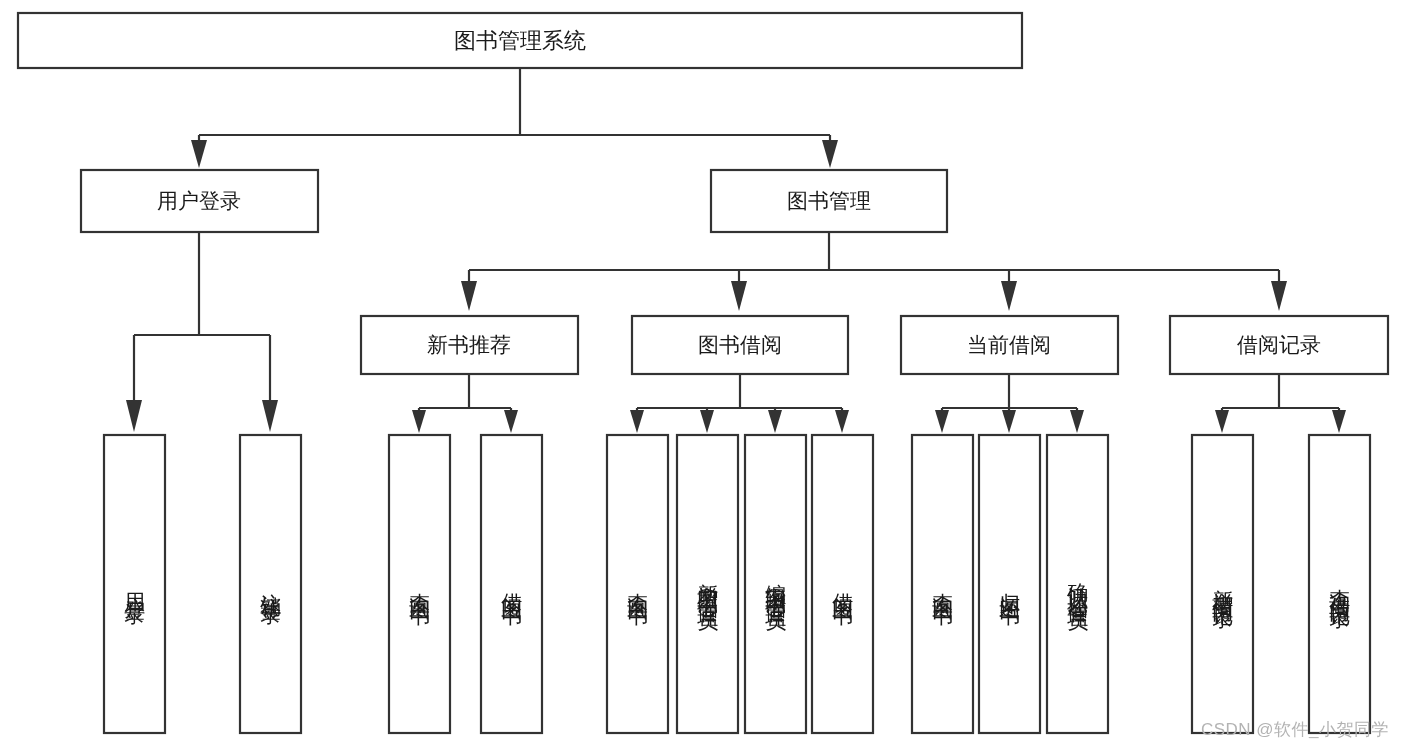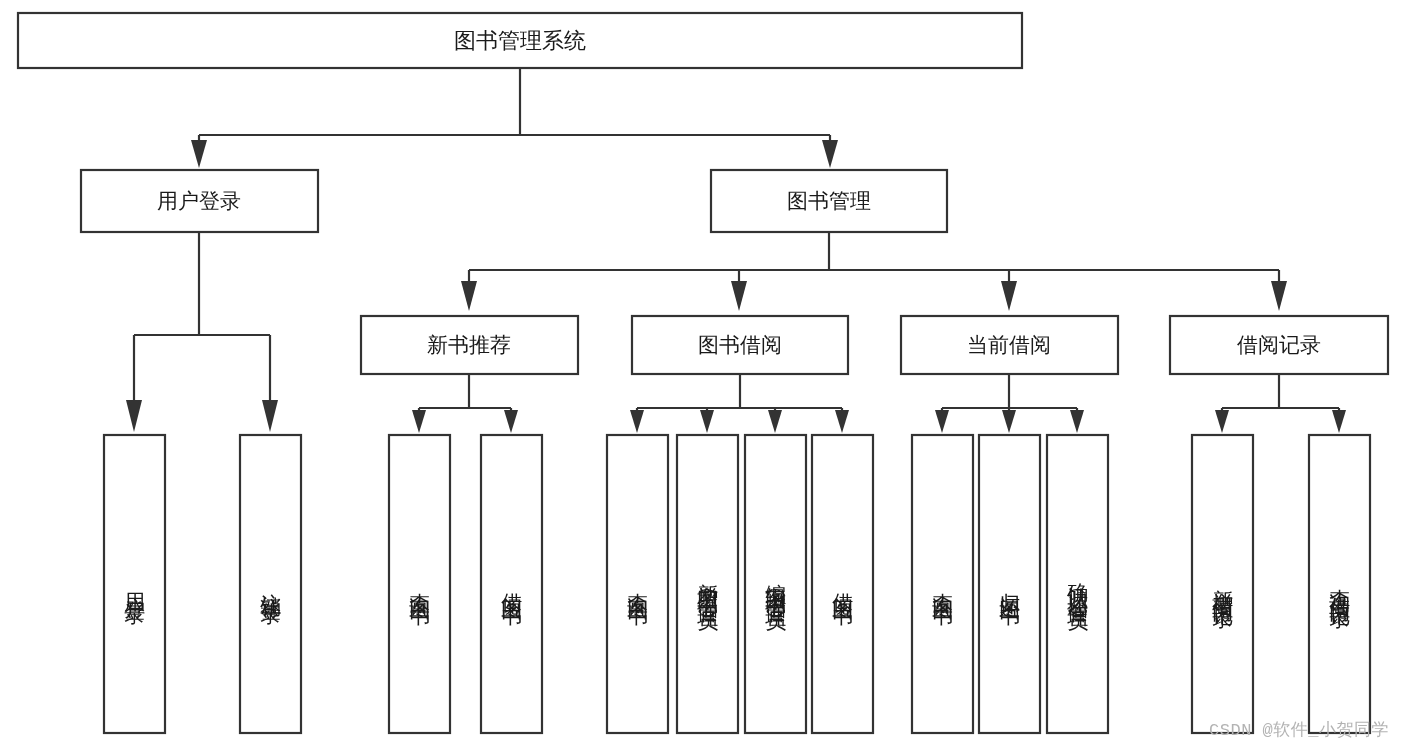--- a/index.html
+++ b/index.html
@@ -59,21 +59,21 @@
     line-height: 1.35;
     letter-spacing: 4px;
     color: #1a1a1a;
     white-space: nowrap;
     text-align: center;
   }
   .watermark {
     position: absolute;
     right: 16px;
     bottom: 6px;
-    font-family: Liberation Mono, monospace;
+    font-family: Liberation Sans, sans-serif;
     font-size: 17px;
     color: #b3b3b3;
     letter-spacing: 0.5px;
     white-space: nowrap;
   }
 </style>
 </head>
 <body>
 
 <svg id="diagram" viewBox="0 0 1405 747" xmlns="http://www.w3.org/2000/svg">

